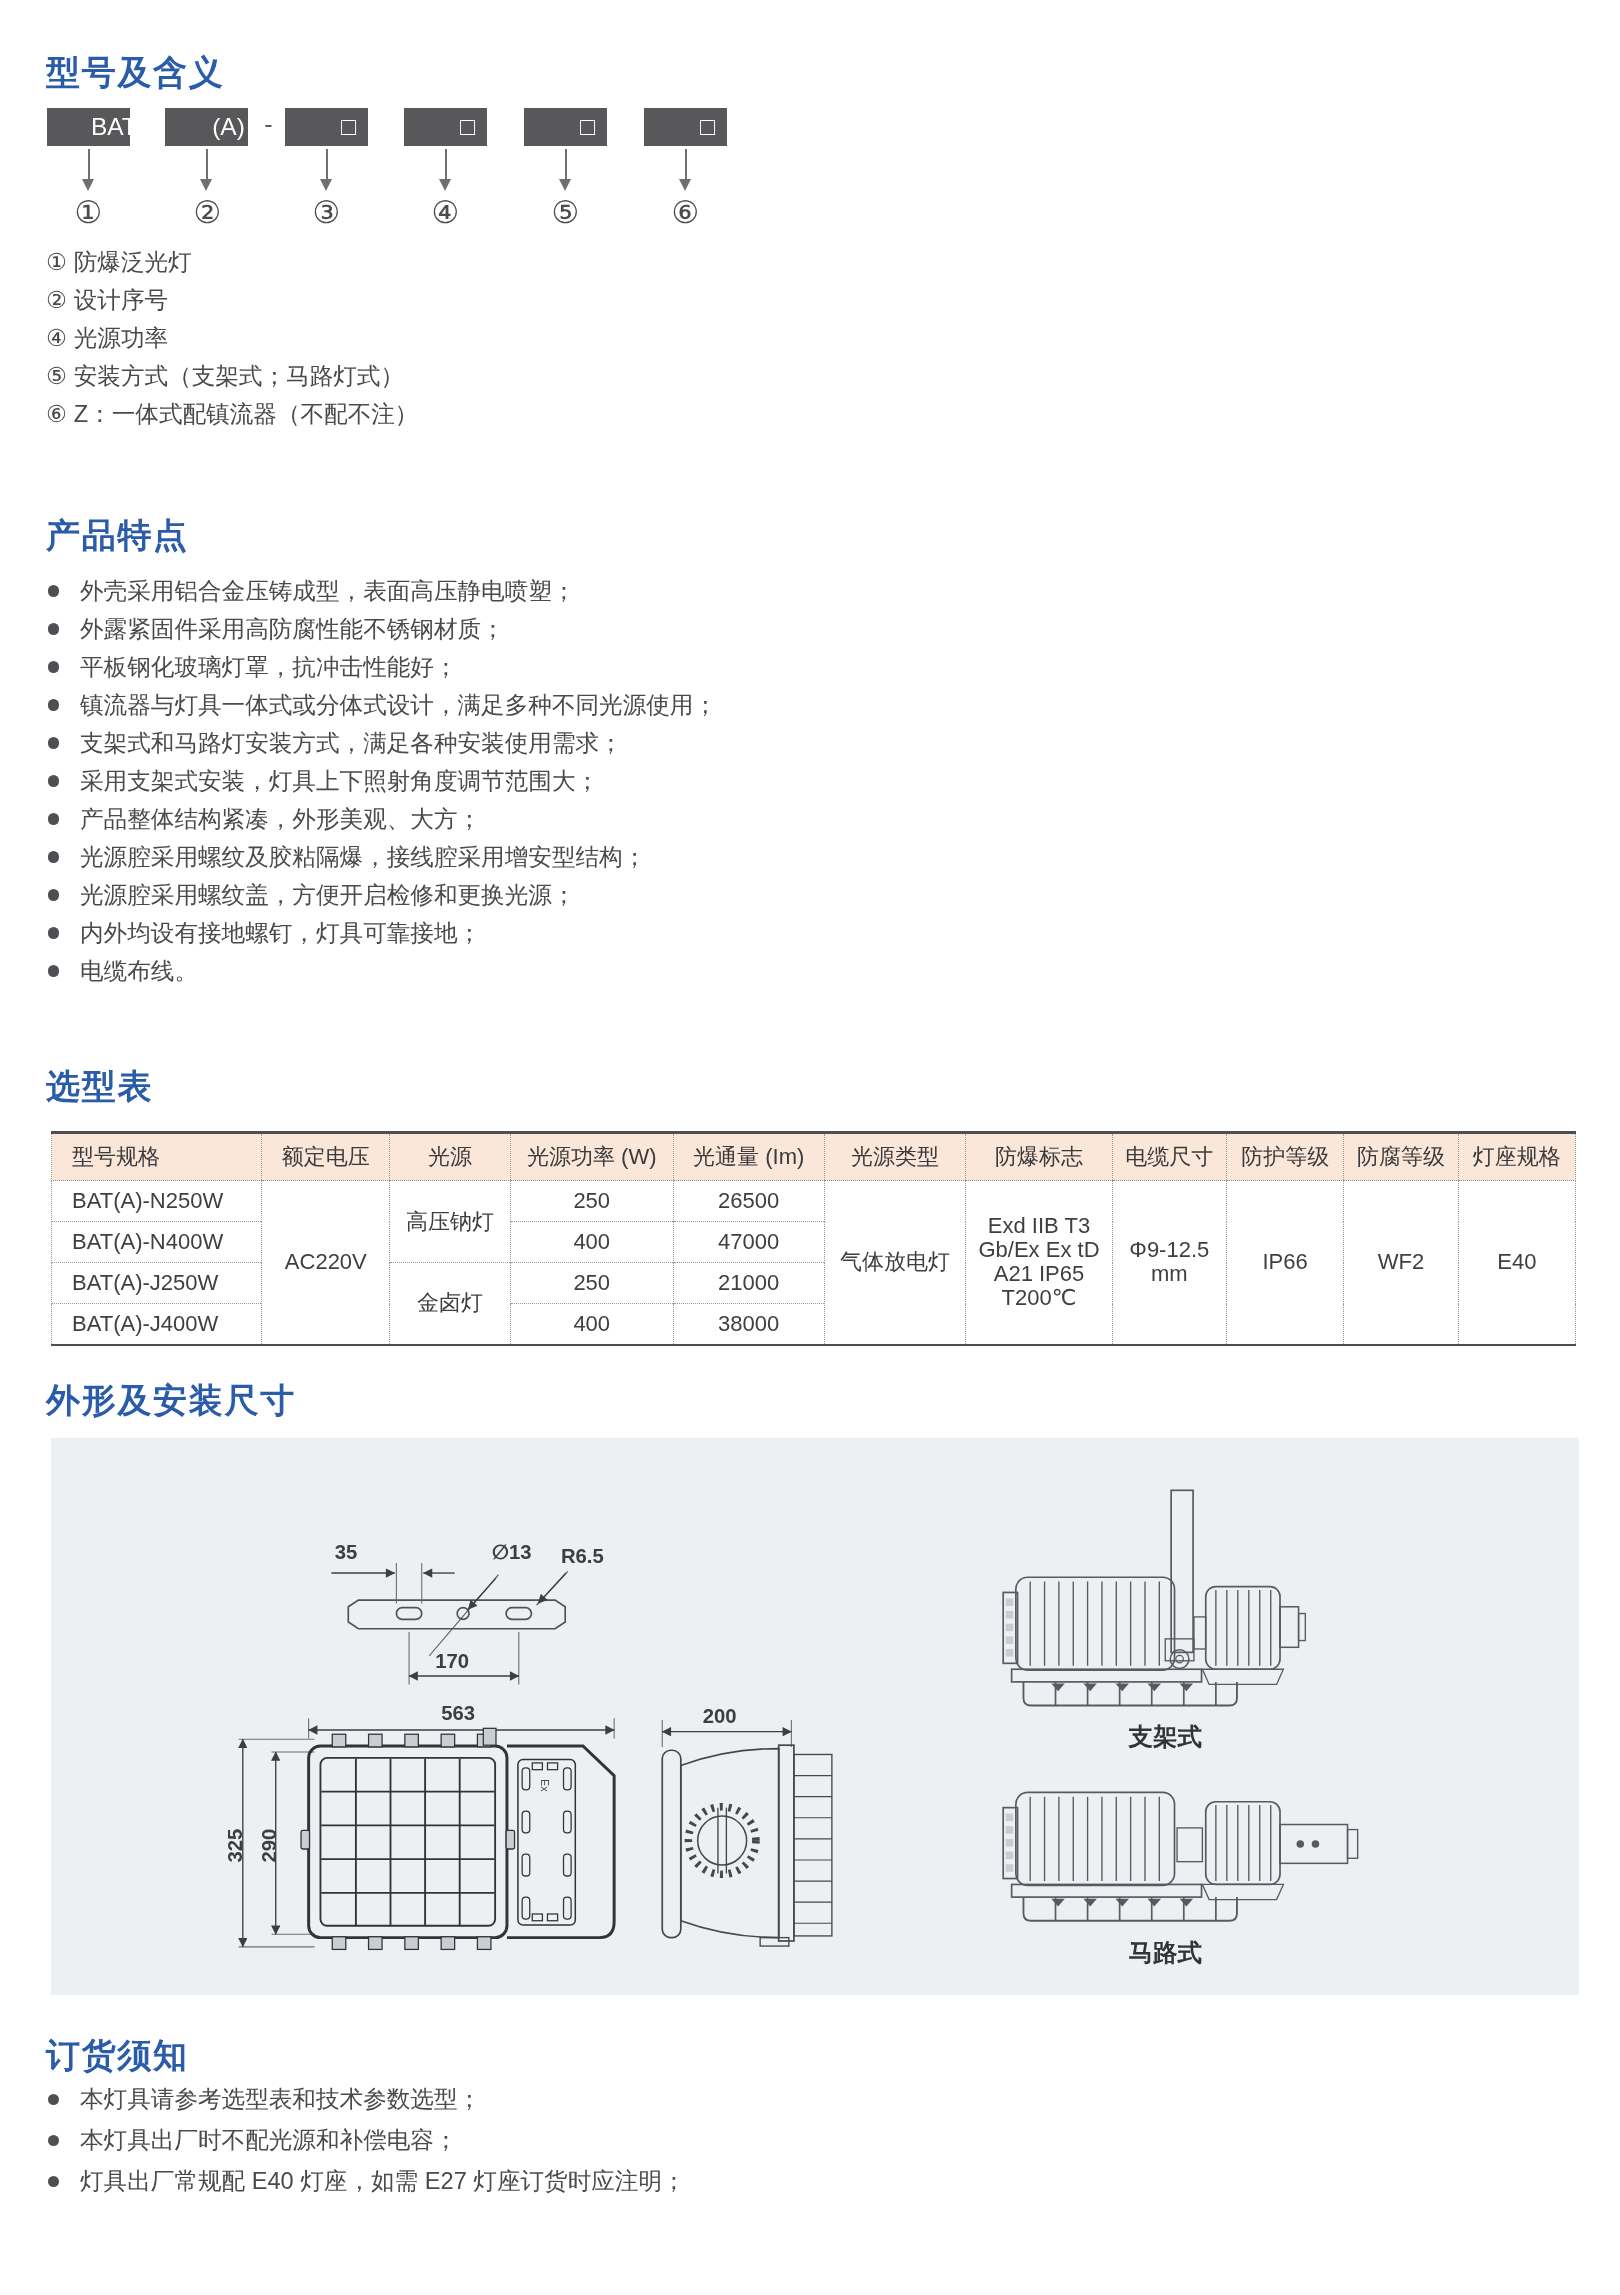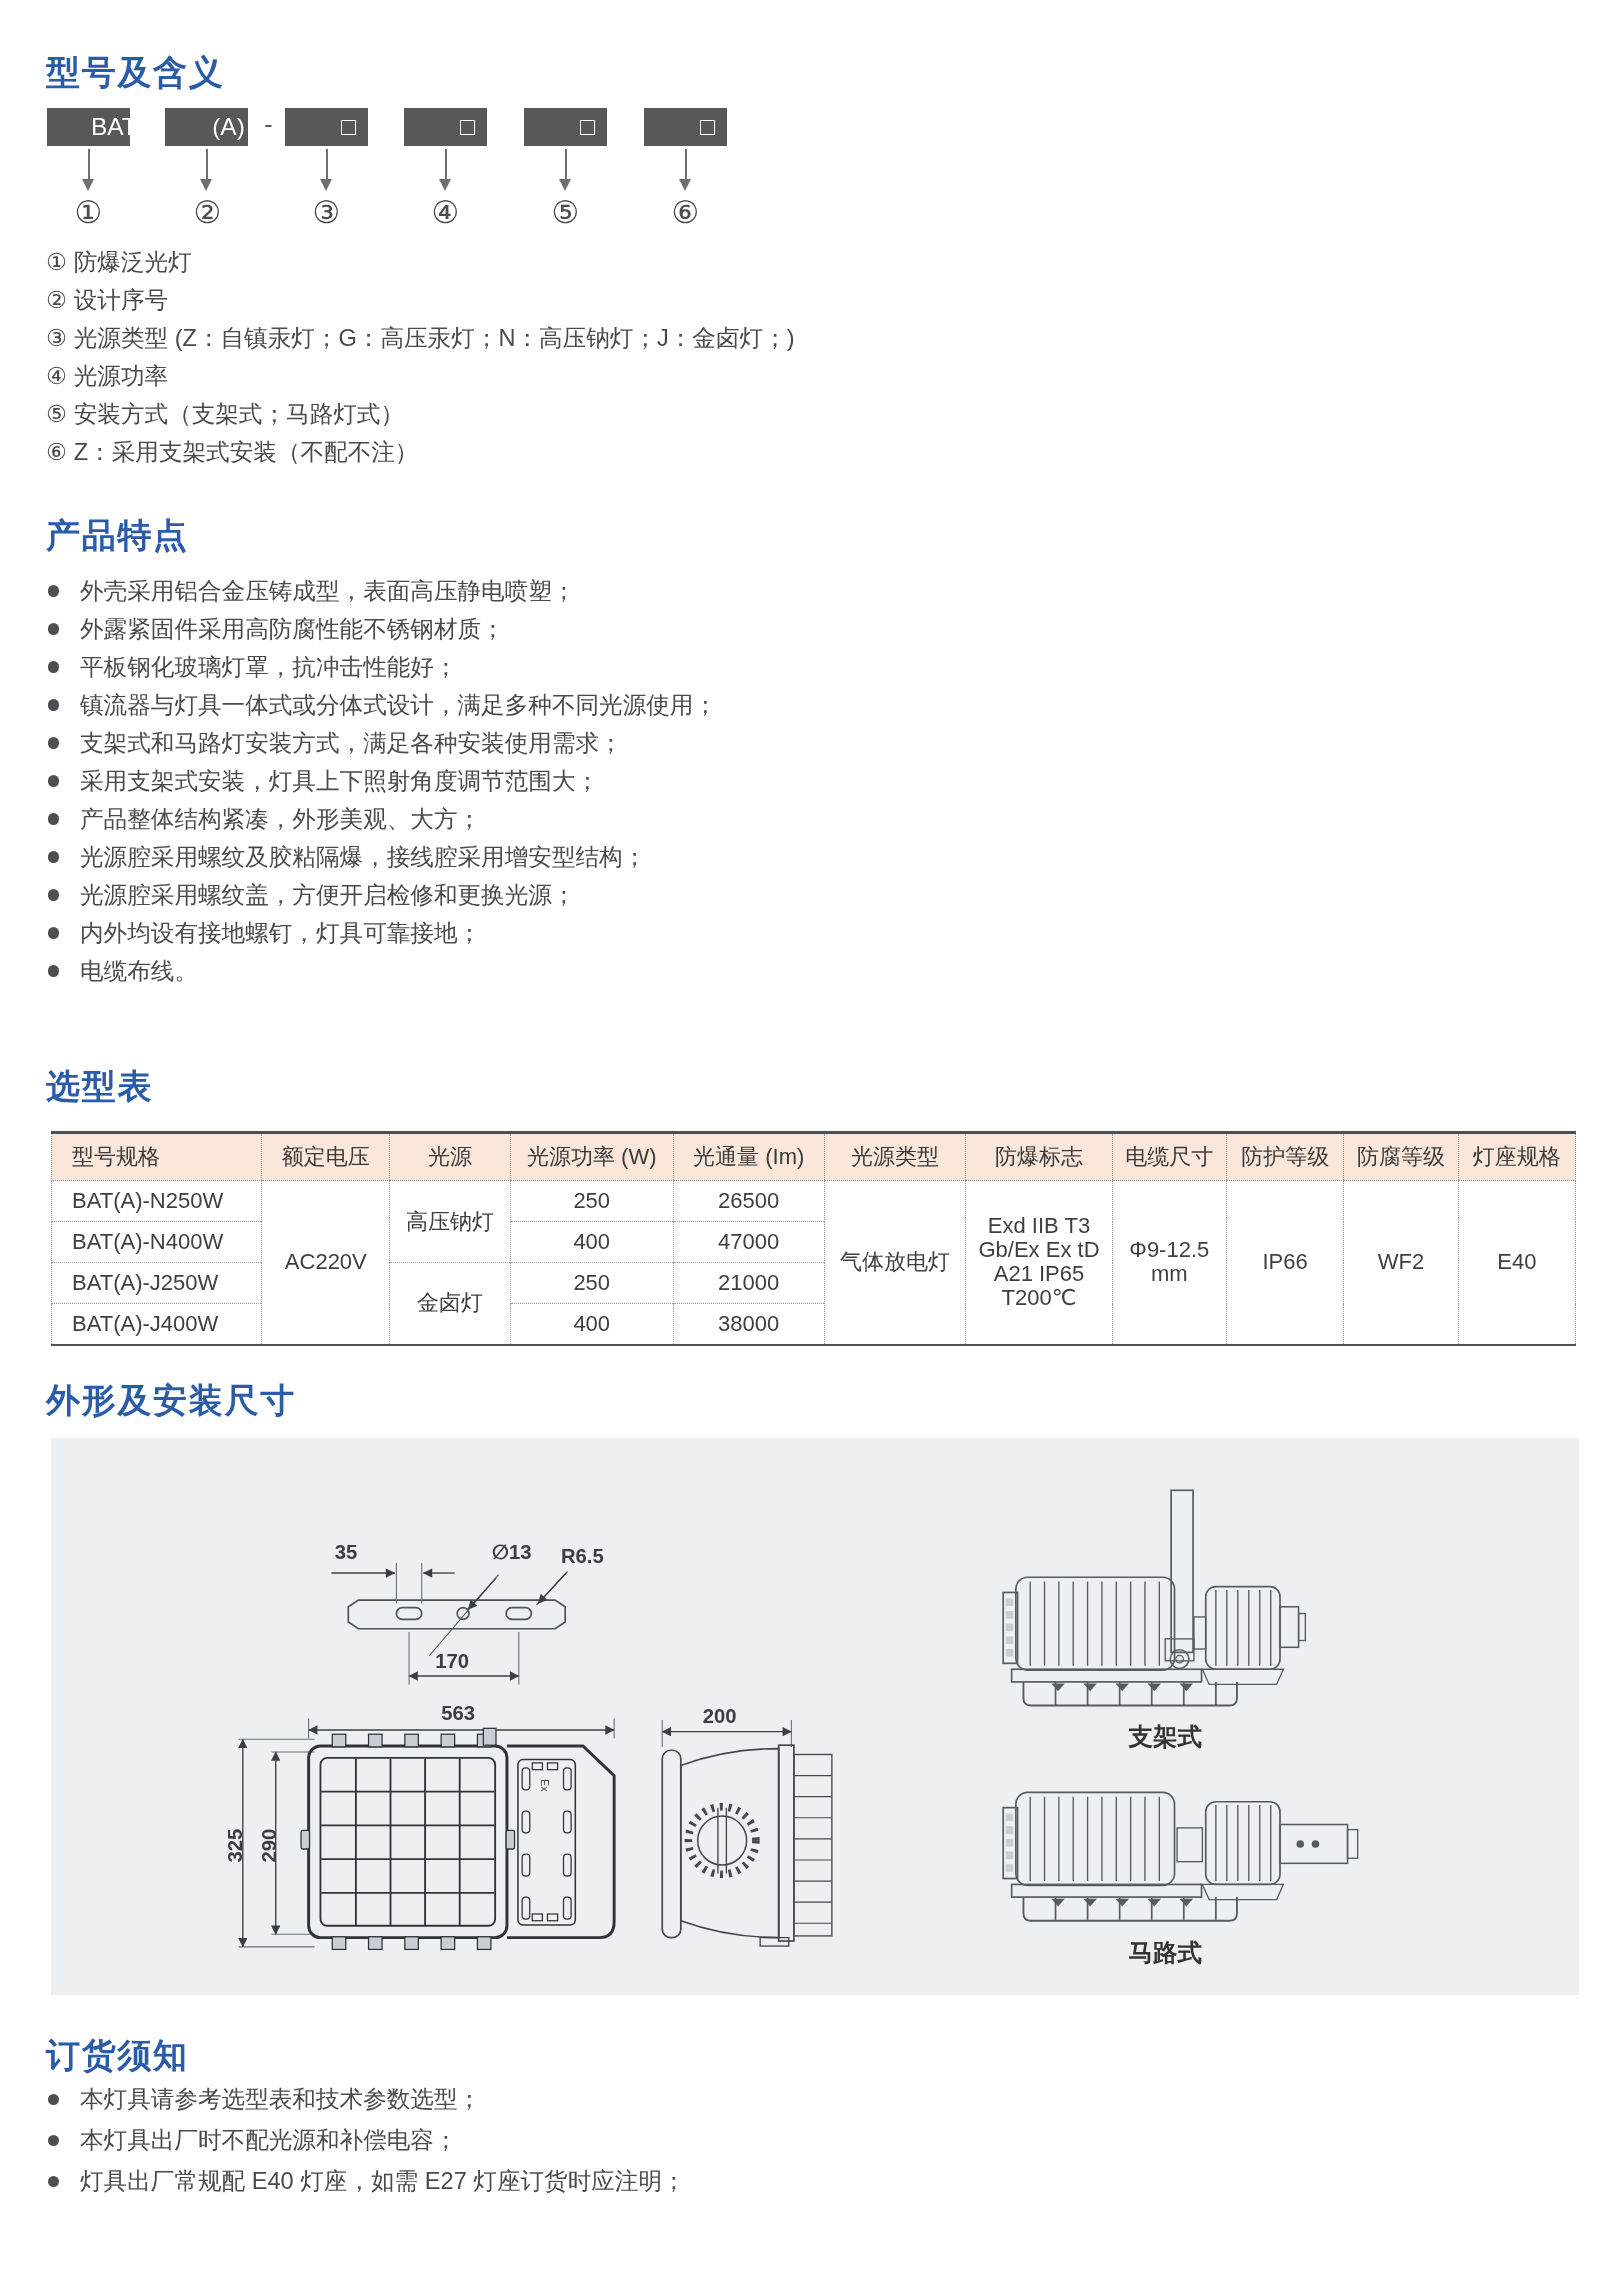--- a/index.html
+++ b/index.html
@@ -93,24 +93,23 @@
   <div class="mcircle" style="left:63px">①</div>
   <div class="mcircle" style="left:182px">②</div>
   <div class="mcircle" style="left:301px">③</div>
   <div class="mcircle" style="left:420px">④</div>
   <div class="mcircle" style="left:540px">⑤</div>
   <div class="mcircle" style="left:660px">⑥</div>
 
   <ul id="defs">
     <li>① 防爆泛光灯</li>
     <li>② 设计序号</li>
-    <li>③ 光源类型 (Z：自镇汞灯；G：高压汞灯；N：高压钠灯；J：金卤灯；)</li>
     <li>④ 光源功率</li>
     <li>⑤ 安装方式（支架式；马路灯式）</li>
-    <li>⑥ Z：采用支架式安装（不配不注）</li>
+    <li>⑥ Z：一体式配镇流器（不配不注）</li>
   </ul>
 
   <h2 class="sec-heading" id="h-features">产品特点</h2>
   <ul class="bullets" id="features-list">
     <li><span class="dot"></span><span>外壳采用铝合金压铸成型，表面高压静电喷塑；</span></li>
     <li><span class="dot"></span><span>外露紧固件采用高防腐性能不锈钢材质；</span></li>
     <li><span class="dot"></span><span>平板钢化玻璃灯罩，抗冲击性能好；</span></li>
     <li><span class="dot"></span><span>镇流器与灯具一体式或分体式设计，满足多种不同光源使用；</span></li>
     <li><span class="dot"></span><span>支架式和马路灯安装方式，满足各种安装使用需求；</span></li>
     <li><span class="dot"></span><span>采用支架式安装，灯具上下照射角度调节范围大；</span></li>

